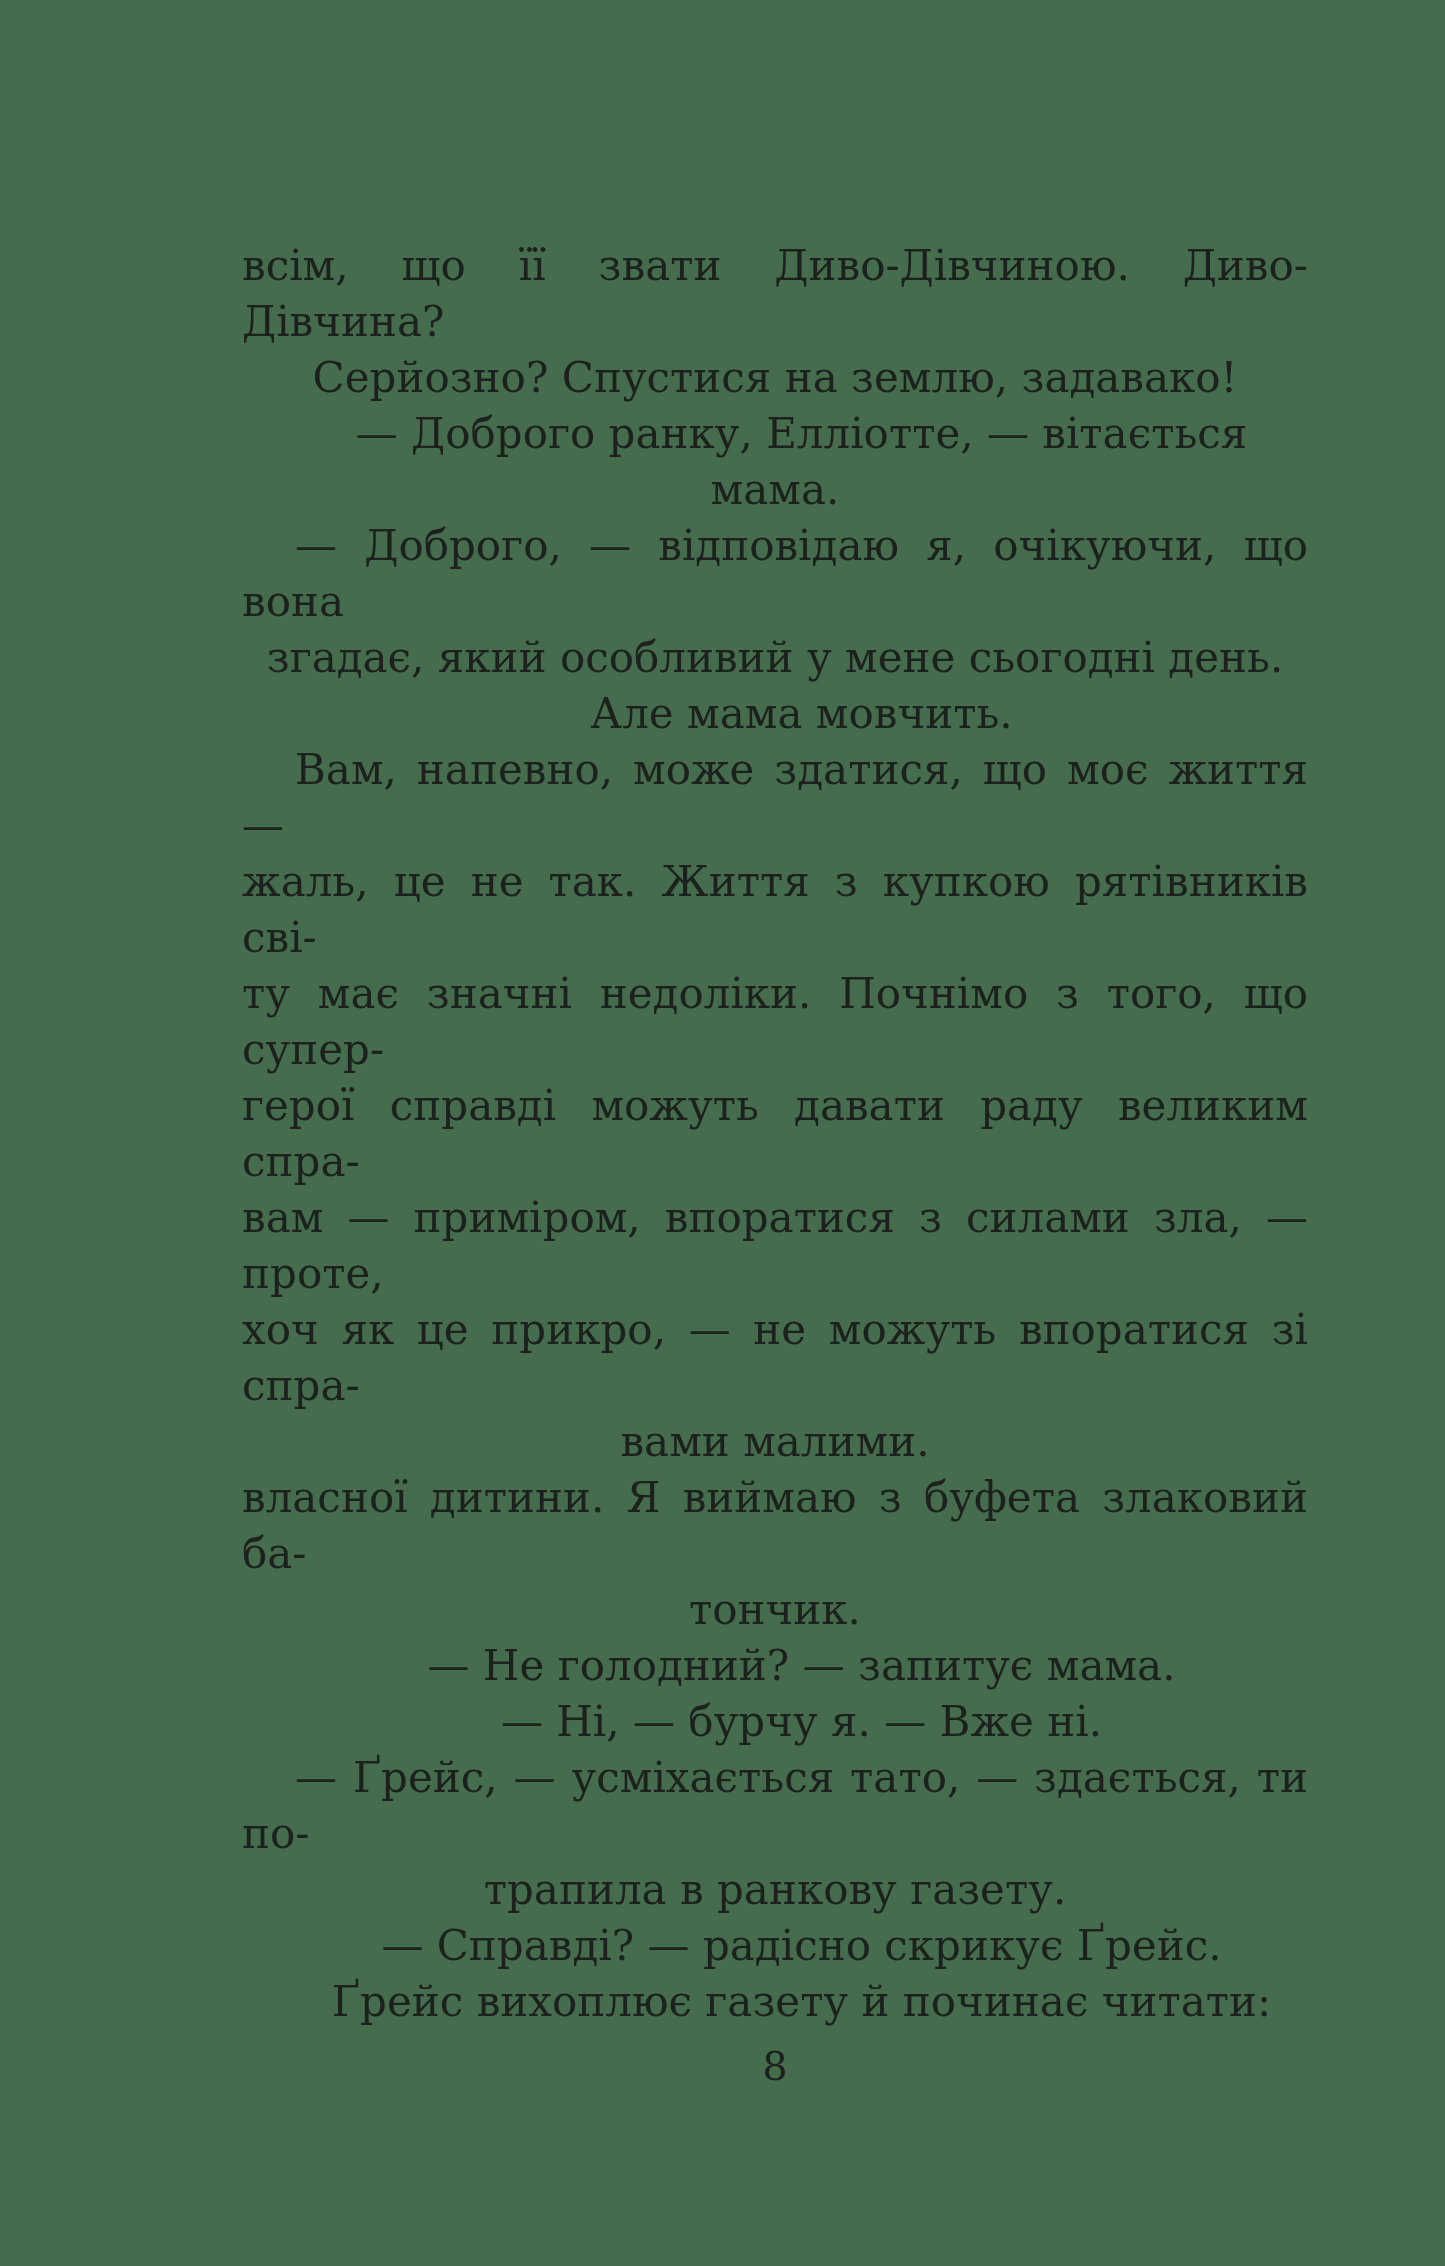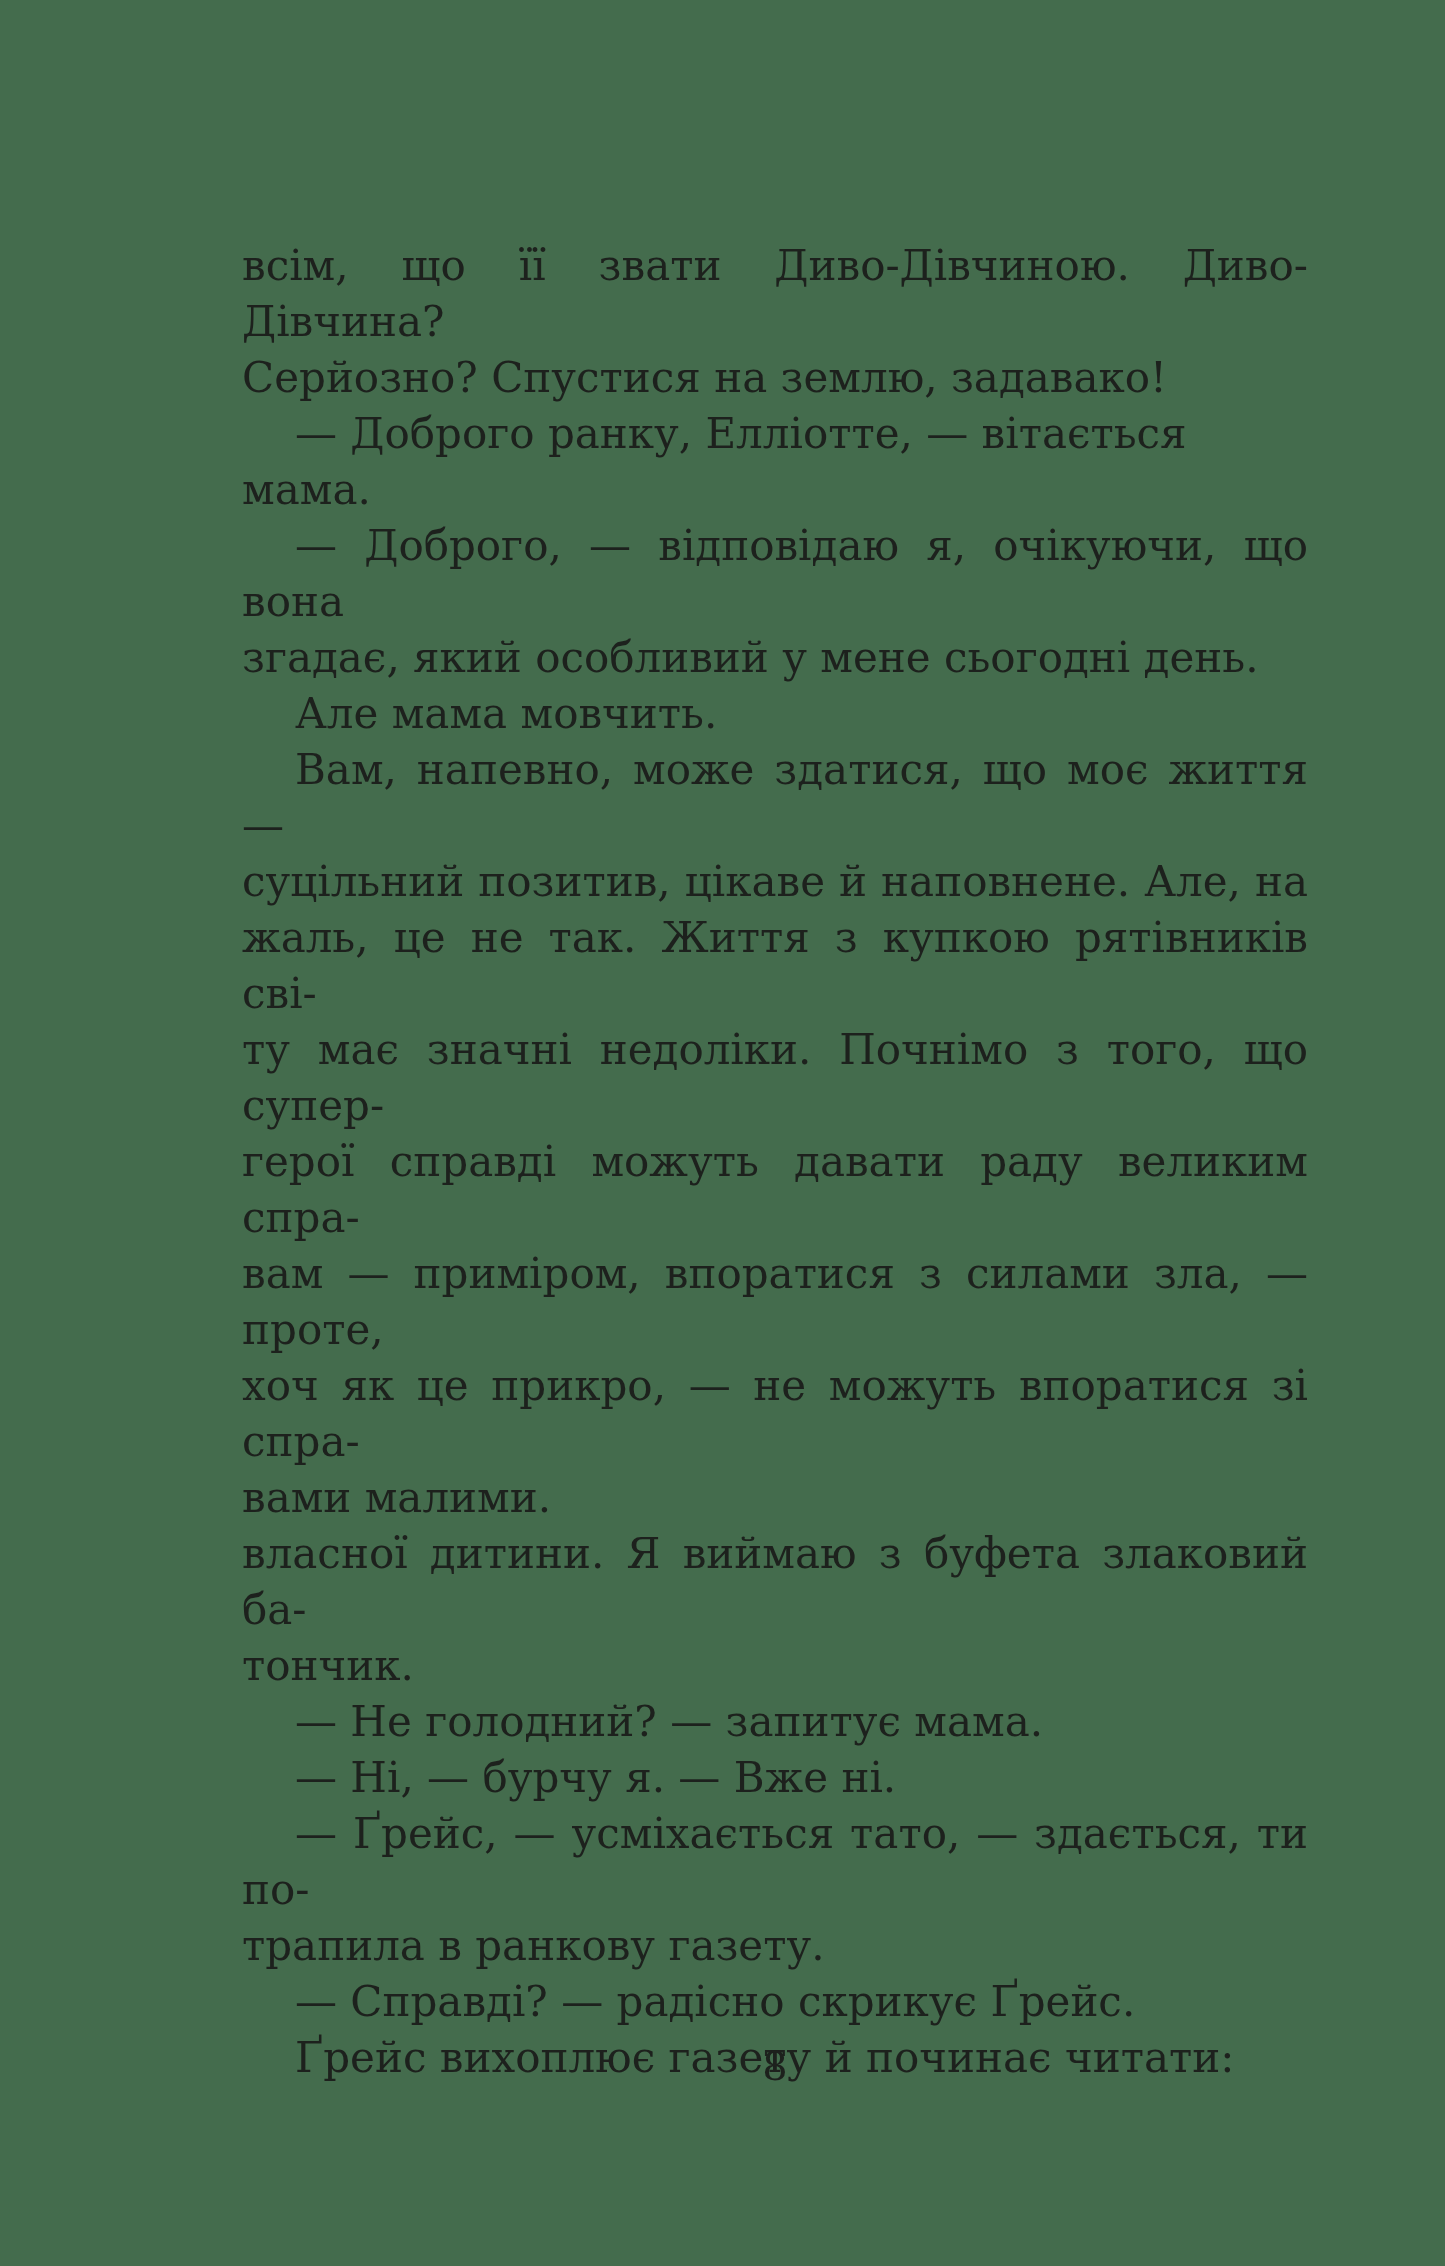--- a/index.html
+++ b/index.html
@@ -27,21 +27,21 @@
     font-size: 42px;
     line-height: 56px;
     font-weight: normal;
   }
   .line {
     text-align: justify;
     text-align-last: justify;
     white-space: normal;
   }
   .line.last {
-    text-align: left;
+    text-align: center;
     text-align-last: auto;
   }
   .line.indent {
     text-indent: 53px;
   }
   .page-number {
     position: absolute;
     left: 242px;
     top: 2042px;
     width: 1066px;
@@ -57,21 +57,20 @@
 
 <div class="page">
   <div class="text-block" id="text-block" style="color: rgb(29, 33, 29);">
       <div class="line">всім, що її звати Диво-Дівчиною. Диво-Дівчина?</div>
       <div class="line last">Серйозно? Спустися на землю, задавако!</div>
       <div class="line indent last">— Доброго ранку, Елліотте, — вітається мама.</div>
       <div class="line indent">— Доброго, — відповідаю я, очікуючи, що вона</div>
       <div class="line last">згадає, який особливий у мене сьогодні день.</div>
       <div class="line indent last">Але мама мовчить.</div>
       <div class="line indent">Вам, напевно, може здатися, що моє життя —</div>
-      <div class="line">суцільний позитив, цікаве й наповнене. Але, на</div>
       <div class="line">жаль, це не так. Життя з купкою рятівників сві-</div>
       <div class="line">ту має значні недоліки. Почнімо з того, що супер-</div>
       <div class="line">герої справді можуть давати раду великим спра-</div>
       <div class="line">вам — приміром, впоратися з силами зла, — проте,</div>
       <div class="line">хоч як це прикро, — не можуть впоратися зі спра-</div>
       <div class="line last">вами малими.</div>
       <div class="line">власної дитини. Я виймаю з буфета злаковий ба-</div>
       <div class="line last">тончик.</div>
       <div class="line indent last">— Не голодний? — запитує мама.</div>
       <div class="line indent last">— Ні, — бурчу я. — Вже ні.</div>

